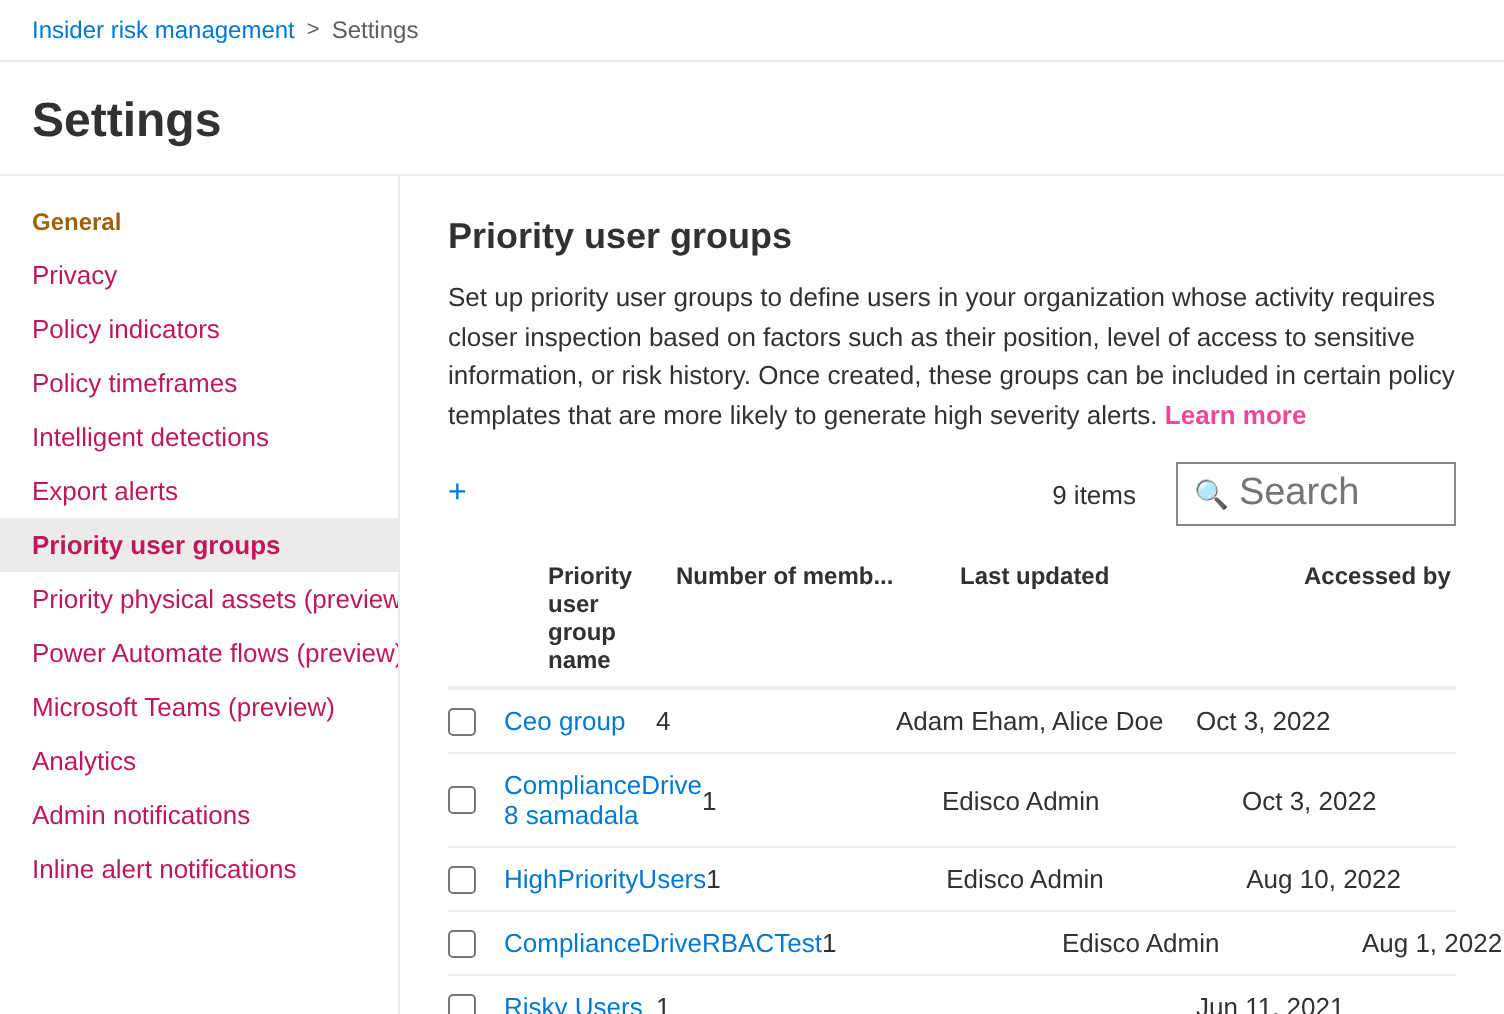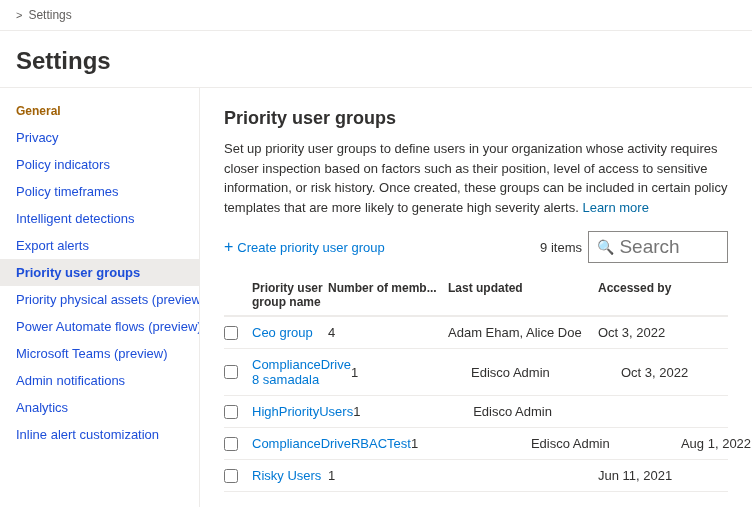--- a/index.html
+++ b/index.html
@@ -51,21 +51,21 @@
     .sidebar-section-label {
       font-size: 12px;
       font-weight: 700;
       color: #a16207;
       padding: 4px 16px 6px 16px;
     }
     .sidebar-item {
       display: block;
       padding: 6px 16px;
       cursor: pointer;
-      color: #1d4ed8;
+      color: #be185d;
       font-size: 13px;
       text-decoration: none;
       white-space: nowrap;
     }
     .sidebar-item.active {
       background: #edebe9;
       font-weight: 600;
     }
     .content-area {
       flex: 1;
@@ -79,22 +79,23 @@
       color: #323130;
     }
     .description {
       font-size: 13px;
       color: #323130;
       line-height: 1.5;
       max-width: 640px;
       margin-bottom: 14px;
     }
     .description a {
-      color: #0369a1;
+      color: #ec4899;
       text-decoration: none;
+      font-weight: bold;
     }
     .toolbar {
       display: flex;
       align-items: center;
       justify-content: space-between;
       margin-bottom: 12px;
     }
     .create-btn {
       display: flex;
       align-items: center;
@@ -103,21 +104,21 @@
       background: none;
       border: none;
       cursor: pointer;
       font-size: 13px;
       font-family: inherit;
       padding: 4px 0;
     }
     .toolbar-right {
       display: flex;
       align-items: center;
-      gap: 6px;
+      gap: 20px;
     }
     .item-count {
       font-size: 13px;
       color: #323130;
     }
     .search-box {
       display: flex;
       align-items: center;
       border: 1px solid #8a8886;
       padding: 4px 8px;
@@ -141,20 +142,21 @@
       width: 100%;
     }
     .table-header {
       display: grid;
       grid-template-columns: 28px 1fr 120px 150px 130px;
       padding: 6px 0;
       border-bottom: 2px solid #edebe9;
       font-weight: 600;
       font-size: 13px;
       color: #323130;
+      gap: 22px;
     }
     .table-row {
       display: grid;
       grid-template-columns: 28px 1fr 120px 150px 130px;
       padding: 8px 0;
       border-bottom: 1px solid #edebe9;
       align-items: center;
       font-size: 13px;
     }
     .cell-name {
@@ -173,20 +175,21 @@
     }
     .col-header {
       font-size: 12px;
       font-weight: 600;
     }
   </style>
 </head>
 <body>
 
 <div class="breadcrumb-bar">
+  <a href="#">Insider risk management</a>
   <span class="breadcrumb-chevron">&gt;</span>
   <span>Settings</span>
 </div>
 
 <div class="page-header">
   <h1 class="page-title">Settings</h1>
 </div>
 
 <div class="main-layout">
 
@@ -195,36 +198,35 @@
 
     <a class="sidebar-item">Privacy</a>
     <a class="sidebar-item">Policy indicators</a>
     <a class="sidebar-item">Policy timeframes</a>
     <a class="sidebar-item">Intelligent detections</a>
     <a class="sidebar-item">Export alerts</a>
     <a class="sidebar-item active">Priority user groups</a>
     <a class="sidebar-item">Priority physical assets (preview)</a>
     <a class="sidebar-item">Power Automate flows (preview)</a>
     <a class="sidebar-item">Microsoft Teams (preview)</a>
+    <a class="sidebar-item">Analytics</a>
     <a class="sidebar-item">Admin notifications</a>
-    <a class="sidebar-item">Analytics</a>
-    <a class="sidebar-item">Inline alert customization</a>
+    <a class="sidebar-item">Inline alert notifications</a>
   </nav>
 
   <div class="content-area">
     <h2 class="content-title">Priority user groups</h2>
     <p class="description">
       <span>Set up priority user groups to define users in your organization whose activity requires closer inspection based on factors such as their position, level of access to sensitive information, or risk history. Once created, these groups can be included in certain policy templates that are more likely to generate high severity alerts.</span>
       <a href="#">Learn more</a>
     </p>
 
     <div class="toolbar">
       <button class="create-btn">
         <span style="font-size:16px; font-weight:300;">+</span>
-        <span>Create priority user group</span>
       </button>
       <div class="toolbar-right">
         <span class="item-count">9 items</span>
         <div class="search-box">
           <span class="search-icon-span">🔍</span>
           <input type="text" placeholder="Search" style="">
         </div>
       </div>
     </div>
 
@@ -257,20 +259,21 @@
         <div>Oct 3, 2022</div>
       </div>
 
       <div class="table-row">
         <div class="checkbox-cell">
             <input type="checkbox" style="">
           </div>
         <div class="cell-name">HighPriorityUsers</div>
         <div>1</div>
         <div>Edisco Admin</div>
+        <div>Aug 10, 2022</div>
       </div>
 
       <div class="table-row">
         <div class="checkbox-cell">
             <input type="checkbox" style="">
           </div>
         <div class="cell-name">ComplianceDriveRBACTest</div>
         <div>1</div>
         <div>Edisco Admin</div>
         <div>Aug 1, 2022</div>

